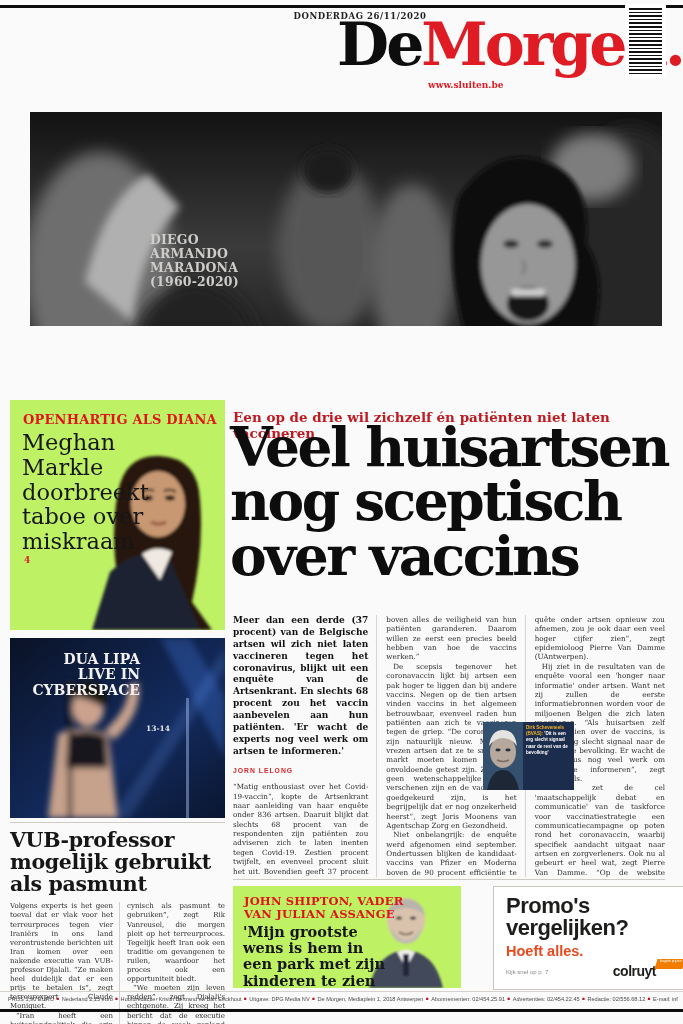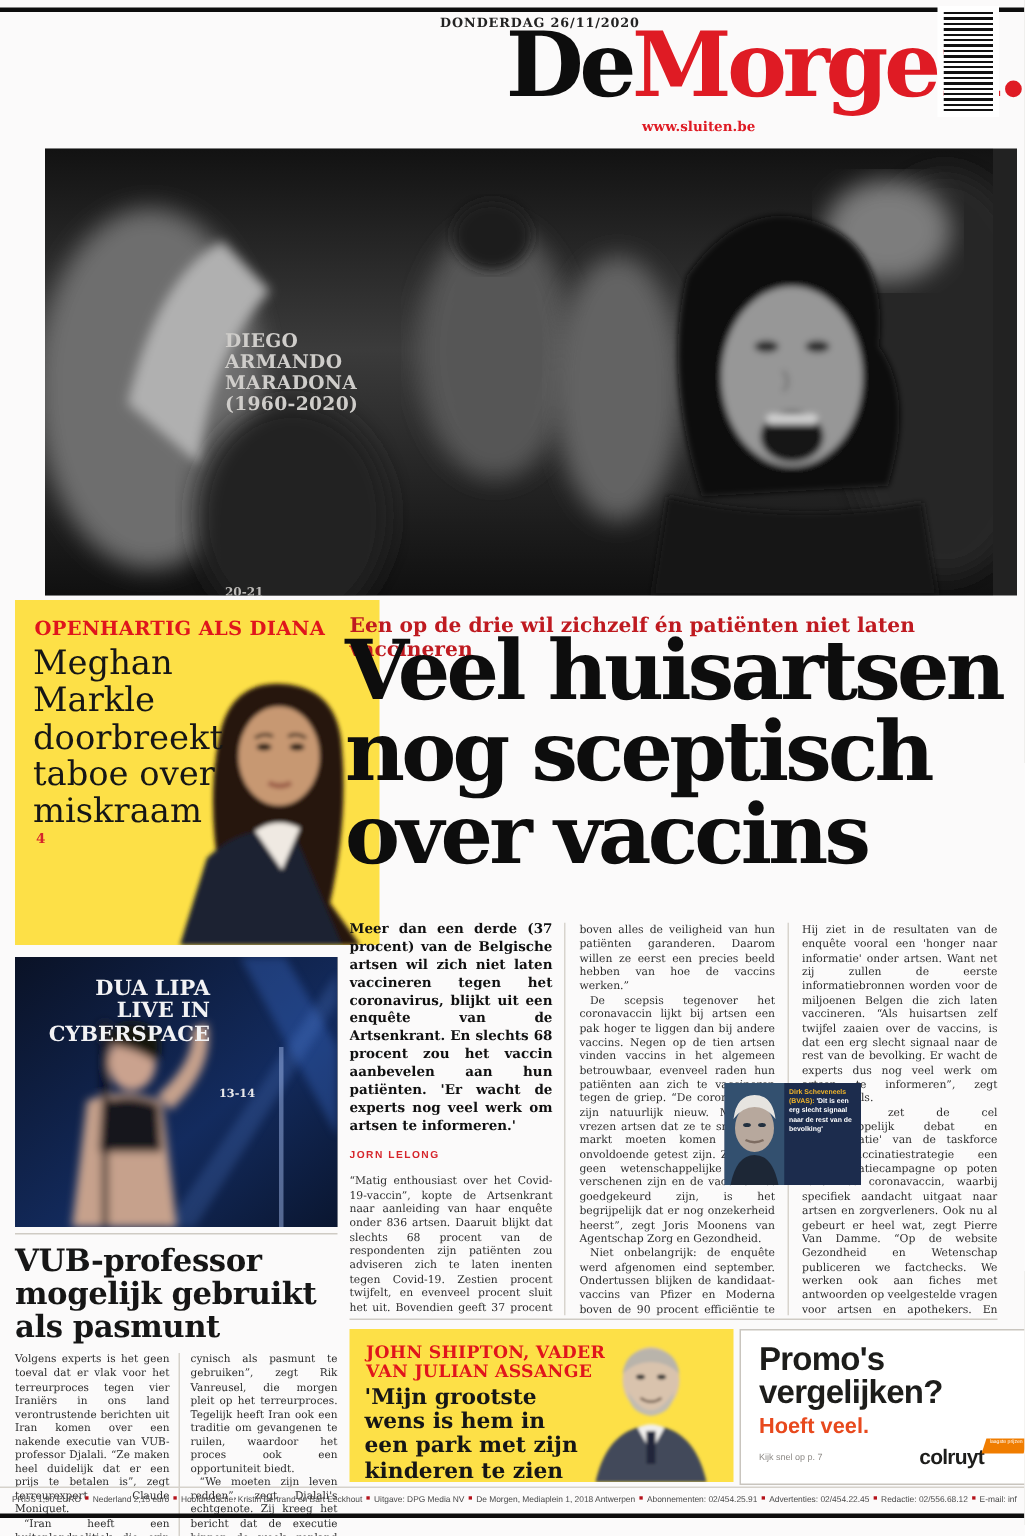--- a/index.html
+++ b/index.html
@@ -9,27 +9,27 @@
   .topline{left:0;top:5px;width:683px;height:3px;background:#0d0d0d;}
   
   .date{left:0;top:11px;width:720px;text-align:center;font-size:8.5px;font-weight:bold;letter-spacing:.6px;color:#222;}
   .logo{left:0;top:14px;width:683px;text-align:right;font-size:60px;font-weight:bold;letter-spacing:-3px;line-height:1;}
   .logo .black{color:#0d0d0d;}
   .logo .red{color:#df1b24;}
   .site{left:428px;top:80px;font-size:9px;font-weight:bold;color:#df1b24;}
   .barcode{left:629px;top:8px;width:33px;height:66px;background:
      repeating-linear-gradient(180deg,#111 0 1.6px,#fff 1.6px 3.6px);outline:4px solid #fff;}
   
-  .mphoto{left:30px;top:99px;width:632px;height:298px;background:#222;overflow:hidden;padding-left:16px;}
+  .mphoto{left:30px;top:112px;width:632px;height:214px;background:#222;overflow:hidden;}
   .mphoto svg{position:absolute;left:0;top:0;}
   .mkicker{left:120px;top:121px;width:130px;font-size:12.5px;font-weight:bold;line-height:1.12;color:#cfcdca;letter-spacing:.2px;}
   .mquote{left:118px;top:160px;width:160px;font-size:26px;line-height:1.13;color:#d8d6d3;font-weight:500;}
   .mpages{left:120px;top:290px;font-size:8px;font-weight:bold;color:#bdbbb8;}
   
-  .box-cream{background:#fde047;padding-left:28px;}
+  .box-cream{background:#bef264;}
   .meghan{left:10px;top:400px;width:215px;height:230px;overflow:hidden;}
   .kicker-red{font-weight:bold;color:#e0151c;letter-spacing:.2px;}
   .meghan .kicker-red{position:absolute;left:13px;top:12px;font-size:13px;}
   .meghan-hl{position:absolute;left:12px;top:30px;width:125px;font-size:22.5px;line-height:1.1;font-weight:500;color:#161616;}
   .pageref{font-weight:bold;color:#d6252b;font-size:9px;}
   .meghan .pageref{position:absolute;left:14px;top:155px;}
   .meghan svg{position:absolute;right:0;bottom:0;}
   .dualipa{left:10px;top:638px;width:215px;height:180px;overflow:hidden;background:#0a1226;}
   .dualipa svg{position:absolute;left:0;top:0;}
   .dl-kicker{position:absolute;left:20px;top:14px;width:110px;font-size:14px;font-weight:bold;color:#f2f2f4;text-align:right;line-height:1.1;}
@@ -209,20 +209,21 @@
       <div>
           <p>“Matig enthousiast over het Covid-19-vaccin”, kopte de Artsenkrant naar aanleiding van haar enquête onder 836 artsen. Daaruit blijkt dat slechts 68 procent van de respondenten zijn patiënten zou adviseren zich te laten inenten tegen Covid-19. Zestien procent twijfelt, en evenveel procent sluit het uit. Bovendien geeft 37 procent van de artsen aan dat ze zelf niet van plan zijn zich te laten vaccineren of erover twijfelen. Terwijl artsen en zorgverleners net een van de eerste groepen zijn die gevaccineerd moeten worden.</p>
         </div>
     </div>
     <div class="art-col">
         <p>boven alles de veiligheid van hun patiënten garanderen. Daarom willen ze eerst een precies beeld hebben van hoe de vaccins werken.”</p>
         <p>De scepsis tegenover het coronavaccin lijkt bij artsen een pak hoger te liggen dan bij andere vaccins. Negen op de tien artsen vinden vaccins in het algemeen betrouwbaar, evenveel raden hun patiënten aan zich te vaccineren tegen de griep. “De coronavaccins zijn natuurlijk nieuw. Misschien vrezen artsen dat ze te snel op de markt moeten komen en dus onvoldoende getest zijn. Zolang er geen wetenschappelijke studies verschenen zijn en de vaccins niet goedgekeurd zijn, is het begrijpelijk dat er nog onzekerheid heerst”, zegt Joris Moonens van Agentschap Zorg en Gezondheid.</p>
         <p>Niet onbelangrijk: de enquête werd afgenomen eind september. Ondertussen blijken de kandidaat-vaccins van Pfizer en Moderna boven de 90 procent efficiëntie te zitten, ook de tussentijdse resultaten van AstraZeneca/Oxford zijn bemoedigend. Afgaande op de Grote Coronastudie steeg het aantal Belgen dat zich wil vaccineren tussen eind september en nu met zo'n 10 procent, naar 82 procent. “Als je vandaag die en-</p>
       </div>
     <div class="art-col">
+        <p>quête onder artsen opnieuw zou afnemen, zou je ook daar een veel hoger cijfer zien”, zegt epidemioloog Pierre Van Damme (UAntwerpen).</p>
         <p>Hij ziet in de resultaten van de enquête vooral een 'honger naar informatie' onder artsen. Want net zij zullen de eerste informatiebronnen worden voor de miljoenen Belgen die zich laten vaccineren. “Als huisartsen zelf twijfel zaaien over de vaccins, is dat een erg slecht signaal naar de rest van de bevolking. Er wacht de experts dus nog veel werk om artsen te informeren”, zegt Scheveneels.</p>
         <p>Daarom zet de cel 'maatschappelijk debat en communicatie' van de taskforce voor vaccinatiestrategie een communicatiecampagne op poten rond het coronavaccin, waarbij specifiek aandacht uitgaat naar artsen en zorgverleners. Ook nu al gebeurt er heel wat, zegt Pierre Van Damme. “Op de website Gezondheid en Wetenschap publiceren we factchecks. We werken ook aan fiches met antwoorden op veelgestelde vragen voor artsen en apothekers. En wekelijks doe ik webinars met artsen, waar toch telkens 100 mensen op aanwezig zijn. Van een gebrek aan interesse kun je dus moeilijk spreken.”</p>
       </div>
   </div>
 
   <div class="abs inset">
     <svg width="40" height="68" viewBox="0 0 40 68">
       <rect width="40" height="68" fill="#33506f"></rect>
       <ellipse cx="20" cy="30" rx="13" ry="16" fill="#b7a89d"></ellipse>
       <path d="M6 24 Q8 8 20 8 Q32 8 34 24 Q28 16 20 16 Q12 16 6 24" fill="#e6e4e0"></path>
@@ -255,21 +256,21 @@
         <rect x="54" y="64" width="6" height="22" fill="#23283a"></rect>
       </g>
     </svg>
     <div class="sh-kicker kicker-red">JOHN SHIPTON, VADER VAN JULIAN ASSANGE</div>
     <div class="sh-quote">'Mijn grootste wens is hem in een park met zijn kinderen te zien spelen'</div>
 
   </div>
 
   <div class="abs ad">
     <div class="ad-l1">Promo's vergelijken?</div>
-    <div class="ad-l2">Hoeft veel.</div>
+    <div class="ad-l2">Hoeft alles.</div>
     <div class="ad-note">Kijk snel op p. 7</div>
     <div class="ad-brand">colruyt</div>
     <div class="ad-flag">
         <span>laagste prijzen</span>
       </div>
   </div>
 
   <div class="abs footrule"></div>
   <div class="abs footer"><span>PRIJS 1,90 EURO</span><span class="sep">■</span><span>Nederland 2,15 euro</span><span class="sep">■</span><span>Hoofdredactie: Kristin Bertrand en Bart Eeckhout</span><span class="sep">■</span><span>Uitgave: DPG Media NV</span><span class="sep">■</span><span>De Morgen, Mediaplein 1, 2018 Antwerpen</span><span class="sep">■</span><span>Abonnementen: 02/454.25.91</span><span class="sep">■</span><span>Advertenties: 02/454.22.45</span><span class="sep">■</span><span>Redactie: 02/556.68.12</span><span class="sep">■</span><span>E-mail: info@demorgen.be</span></div>
   <div class="abs botline"></div>

